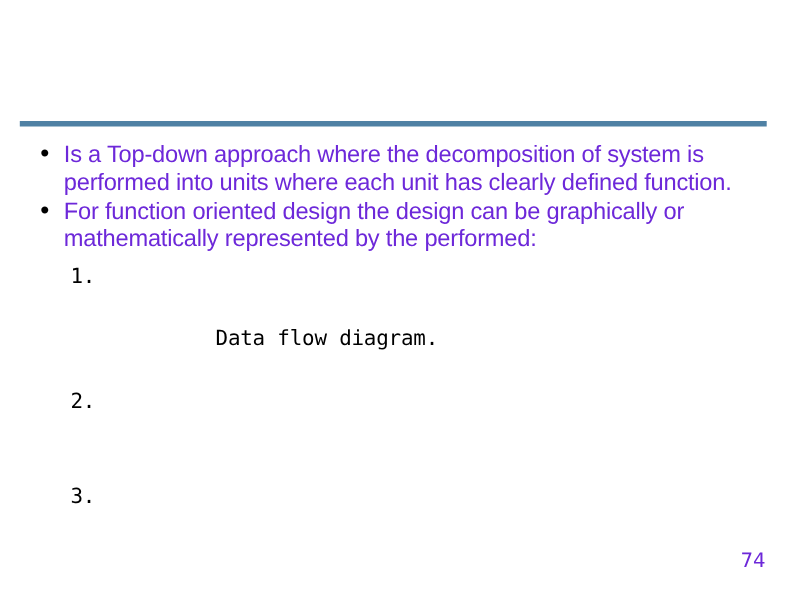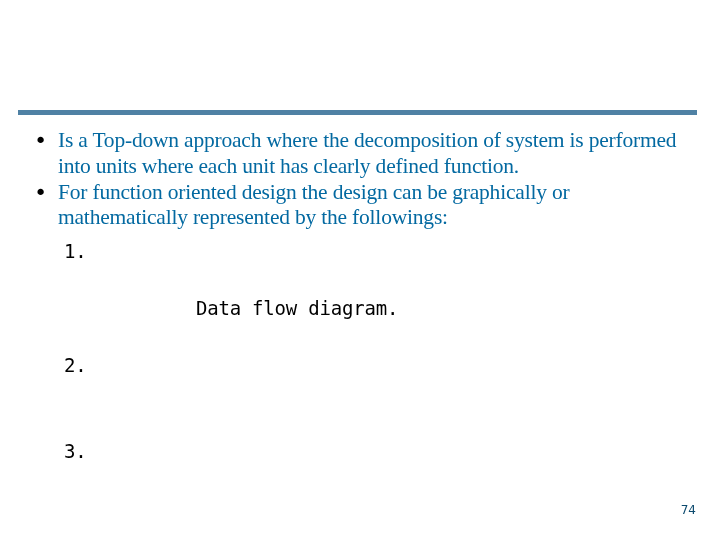--- a/index.html
+++ b/index.html
@@ -64,24 +64,24 @@
   .bullet-mark {
     position: absolute;
     left: 10px;
     top: 0px;
     font-size: 22px;
     line-height: 26px;
     color: #000000;
   }
 
   .bullet-text {
-    font-family: Liberation Serif, serif;
+    font-family: Liberation Sans, sans-serif;
     font-size: 21.5px;
     line-height: 25.8px;
-    color: #0369a1;
+    color: #6d28d9;
     white-space: pre-wrap;
     letter-spacing: -0.2px;
   }
 
   
   .numbered-list {
     margin: 6px 0 0 0;
     padding: 0;
     list-style: none;
   }
@@ -107,44 +107,44 @@
     padding-left: 42px;
     display: inline-block;
   }
 
   
   .page-number {
     position: absolute;
     right: 24px;
     bottom: 22px;
     font-family: "DejaVu Sans", "Liberation Sans", sans-serif;
-    font-size: 12px;
+    font-size: 18px;
     line-height: 16px;
-    color: #0c4a6e;
+    color: #6d28d9;
     text-align: right;
   }
 </style>
 </head>
 <body>
 
 <div class="slide">
 
 
   <div class="title-rule" style="background: rgb(79, 129, 164);"></div>
 
   <div class="body-area">
 
     <div class="bullet-item">
       <span class="bullet-mark">•</span>
       <span class="bullet-text">Is a Top-down approach where the decomposition of system is performed into units where each unit has clearly defined function.</span>
     </div>
 
     <div class="bullet-item">
       <span class="bullet-mark">•</span>
-      <span class="bullet-text">For function oriented design the design can be graphically or mathematically represented by the followings:</span>
+      <span class="bullet-text">For function oriented design the design can be graphically or mathematically represented by the performed:</span>
     </div>
 
     <ol class="numbered-list">
       <li class="numbered-item">
         <span class="num">1.</span>
         <span class="txt">Data flow diagram.</span>
       </li>
       <li class="numbered-item">
         <span class="num">2.</span>
       </li>

